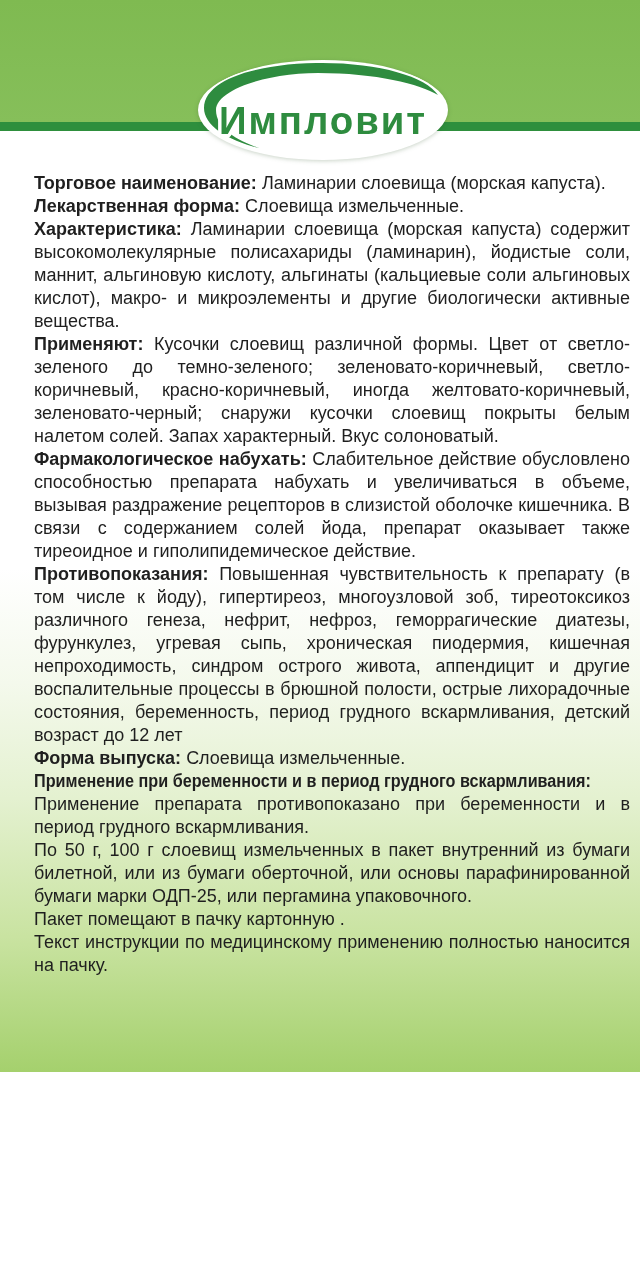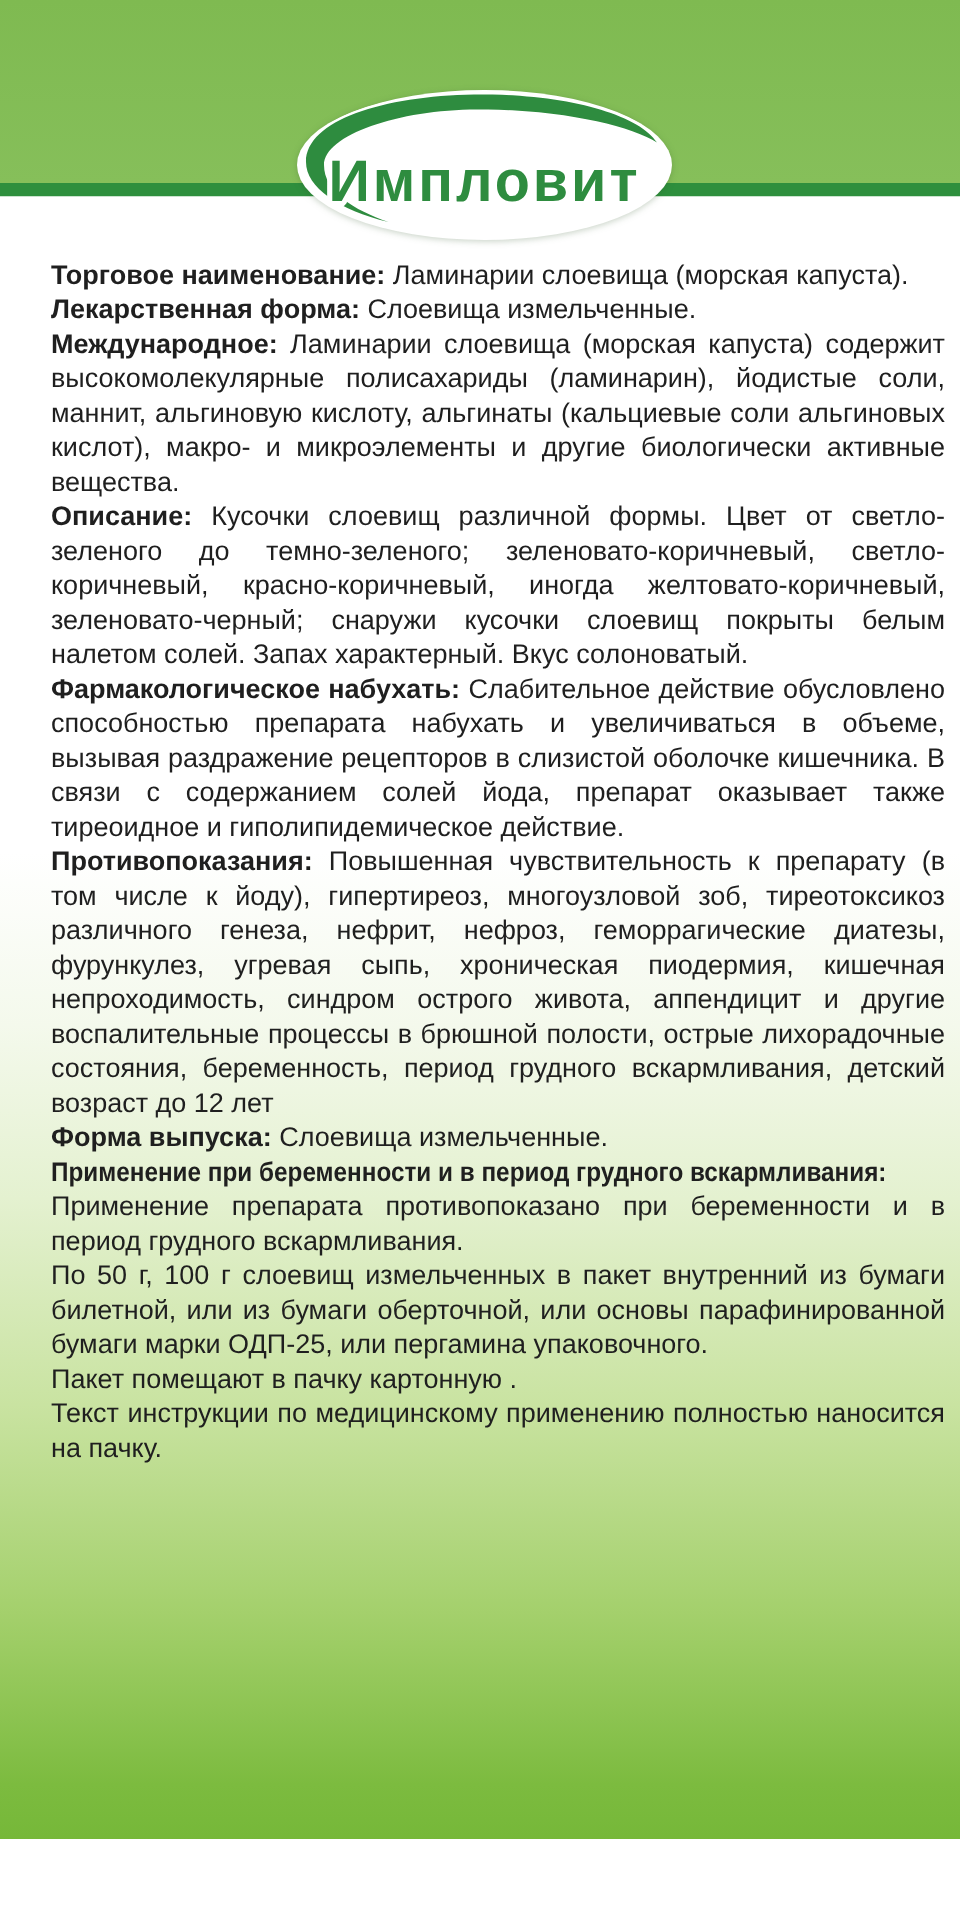--- a/index.html
+++ b/index.html
@@ -1,18 +1,18 @@
 <!DOCTYPE html>
 <html lang="ru"><head>
 <meta charset="utf-8">
 <style>
   html,body{margin:0;padding:0;background:#ffffff;}
   .page{
     position:relative;
-    width:640px;height:1226px;
+    width:640px;height:1072px;
     overflow:hidden;
     font-family:"Liberation Sans","DejaVu Sans",sans-serif;
   }
   
   .header-band{
     position:absolute;left:0;top:0;width:640px;height:122px;
     background:linear-gradient(180deg,#7fba51 0%,#86bf5a 100%);
   }
   .header-rule{
     position:absolute;left:0;top:122px;width:640px;height:9px;
@@ -72,22 +72,22 @@
              C 224,26 180,15 122,15
              C 70,15 20,32 20,52
              C 20,70 40,82 63,90 Z" fill="#2e8c3f" stroke="#ffffff" stroke-width="3" stroke-linejoin="round" paint-order="stroke fill"></path>
 
     <text x="127" y="76" text-anchor="middle" font-size="39" letter-spacing="2" textLength="208" lengthAdjust="spacingAndGlyphs" fill="#2e8c3f" stroke="#ffffff" stroke-width="7" stroke-linejoin="round" paint-order="stroke fill">Импловит</text>
   </svg>
 
   <div class="content">
     <p><b>Торговое наименование:</b> <span>Ламинарии слоевища (морская капуста).</span></p>
     <p><b>Лекарственная форма:</b> <span>Слоевища измельченные.</span></p>
-    <p><b>Международное:</b> <span>Ламинарии слоевища (морская капуста) содержит высокомолекулярные полисахариды (ламинарин), йодистые соли, маннит, альгиновую кислоту, альгинаты (кальциевые соли альгиновых кислот), макро- и микроэлементы и другие биологически активные вещества.</span></p>
-    <p><b>Описание:</b> <span>Кусочки слоевищ различной формы. Цвет от светло-зеленого до темно-зеленого; зеленовато-коричневый, светло-коричневый, красно-коричневый, иногда желтовато-коричневый, зеленовато-черный; снаружи кусочки слоевищ покрыты белым налетом солей. Запах характерный. Вкус солоноватый.</span></p>
+    <p><b>Характеристика:</b> <span>Ламинарии слоевища (морская капуста) содержит высокомолекулярные полисахариды (ламинарин), йодистые соли, маннит, альгиновую кислоту, альгинаты (кальциевые соли альгиновых кислот), макро- и микроэлементы и другие биологически активные вещества.</span></p>
+    <p><b>Применяют:</b> <span>Кусочки слоевищ различной формы. Цвет от светло-зеленого до темно-зеленого; зеленовато-коричневый, светло-коричневый, красно-коричневый, иногда желтовато-коричневый, зеленовато-черный; снаружи кусочки слоевищ покрыты белым налетом солей. Запах характерный. Вкус солоноватый.</span></p>
     <p><b>Фармакологическое набухать:</b> <span>Слабительное действие обусловлено способностью препарата набухать и увеличиваться в объеме, вызывая раздражение рецепторов в слизистой оболочке кишечника. В связи с содержанием солей йода, препарат оказывает также тиреоидное и гиполипидемическое действие.</span></p>
     <p><b>Противопоказания:</b> <span>Повышенная чувствительность к препарату (в том числе к йоду), гипертиреоз, многоузловой зоб, тиреотоксикоз различного генеза, нефрит, нефроз, геморрагические диатезы, фурункулез, угревая сыпь, хроническая пиодермия, кишечная непроходимость, синдром острого живота, аппендицит и другие воспалительные процессы в брюшной полости, острые лихорадочные состояния, беременность, период грудного вскармливания, детский возраст до 12 лет</span></p>
     <p><b>Форма выпуска:</b> <span>Слоевища измельченные.</span></p>
     <p><b class="squeeze">Применение при беременности и в период грудного вскармливания:</b> <span>Применение препарата противопоказано при беременности и в период грудного вскармливания.</span></p>
     <p><span>По 50 г, 100 г слоевищ измельченных в пакет внутренний из бумаги билетной, или из бумаги оберточной, или основы парафинированной бумаги марки ОДП-25, или пергамина упаковочного.</span></p>
     <p><span>Пакет помещают в пачку картонную .</span></p>
     <p><span>Текст инструкции по медицинскому применению полностью наносится на пачку.</span></p>
   </div>
 
 </div>

